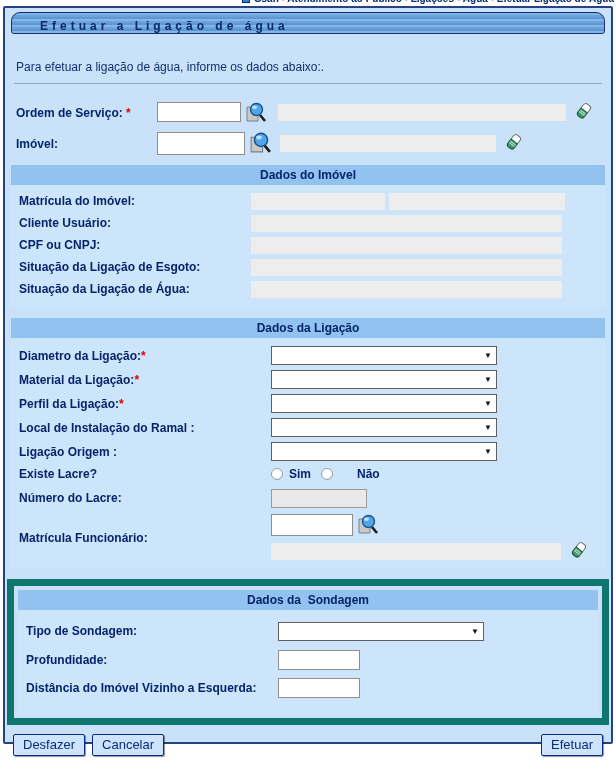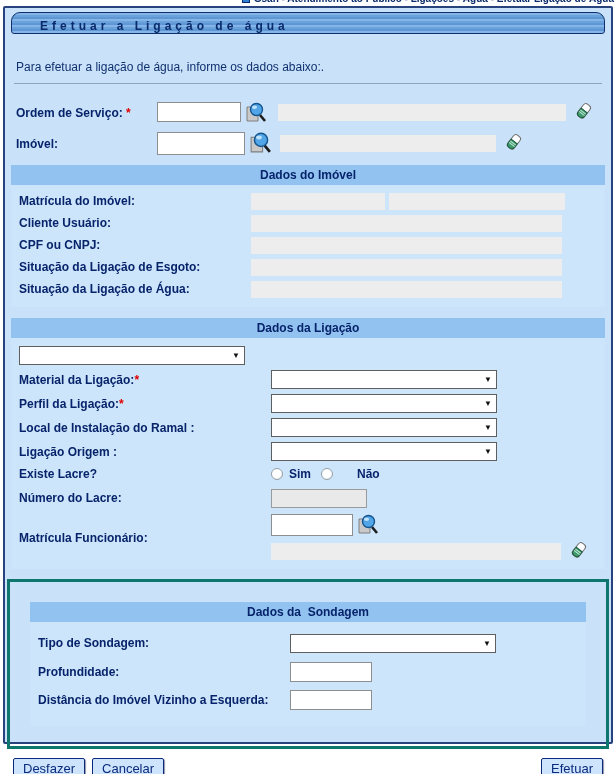--- a/index.html
+++ b/index.html
@@ -87,21 +87,21 @@
   .btn-row { display: flex; align-items: center; margin: 9px 8px 0 8px; gap: 7px; }
   .btn {
     font-family: "Liberation Sans", sans-serif;
     font-size: 13px; color: #0a2a7d; background: #cde4fc;
     border: 1px solid #0b2a7d; border-radius: 2px;
     padding: 2px 9px 3px 9px; cursor: pointer;
     box-shadow: 1px 1px 1px rgba(10, 20, 60, 0.45);
   }
   .spacer { margin-left: auto; }
 
-  .redbox { margin: 10px 2px 0 2px; border: 3px solid #0f766e; padding: 20px; }
+  .redbox { margin: 10px 2px 0 2px; border: 7px solid #0f766e; padding: 4px; }
   .redbox .section { margin: 0; }
 
   svg { display: block; }
 </style>
 </head>
 <body>
 
 <div class="crumb-strip">
   <div class="crumb-inner">
     <span class="crumb-ico"></span>
@@ -204,20 +204,21 @@
       </div>
     </div>
   </div>
 
   <div class="section lig" style="margin-top:11px;">
     <div class="sec-head">
       <span>Dados da Ligação</span>
     </div>
     <div class="sec-body">
       <div class="row" style="height:24px;">
+        <span class="lbl-cell"><span class="lbl">Diametro da Ligação:</span><span class="req">*</span></span>
         <div class="sel" style="width:226px;">
           <span></span>
           <span class="arr">▼</span>
         </div>
       </div>
       <div class="row" style="height:24px;">
         <span class="lbl-cell"><span class="lbl">Material da Ligação:</span><span class="req">*</span></span>
         <div class="sel" style="width:226px;">
           <span></span>
           <span class="arr">▼</span>

